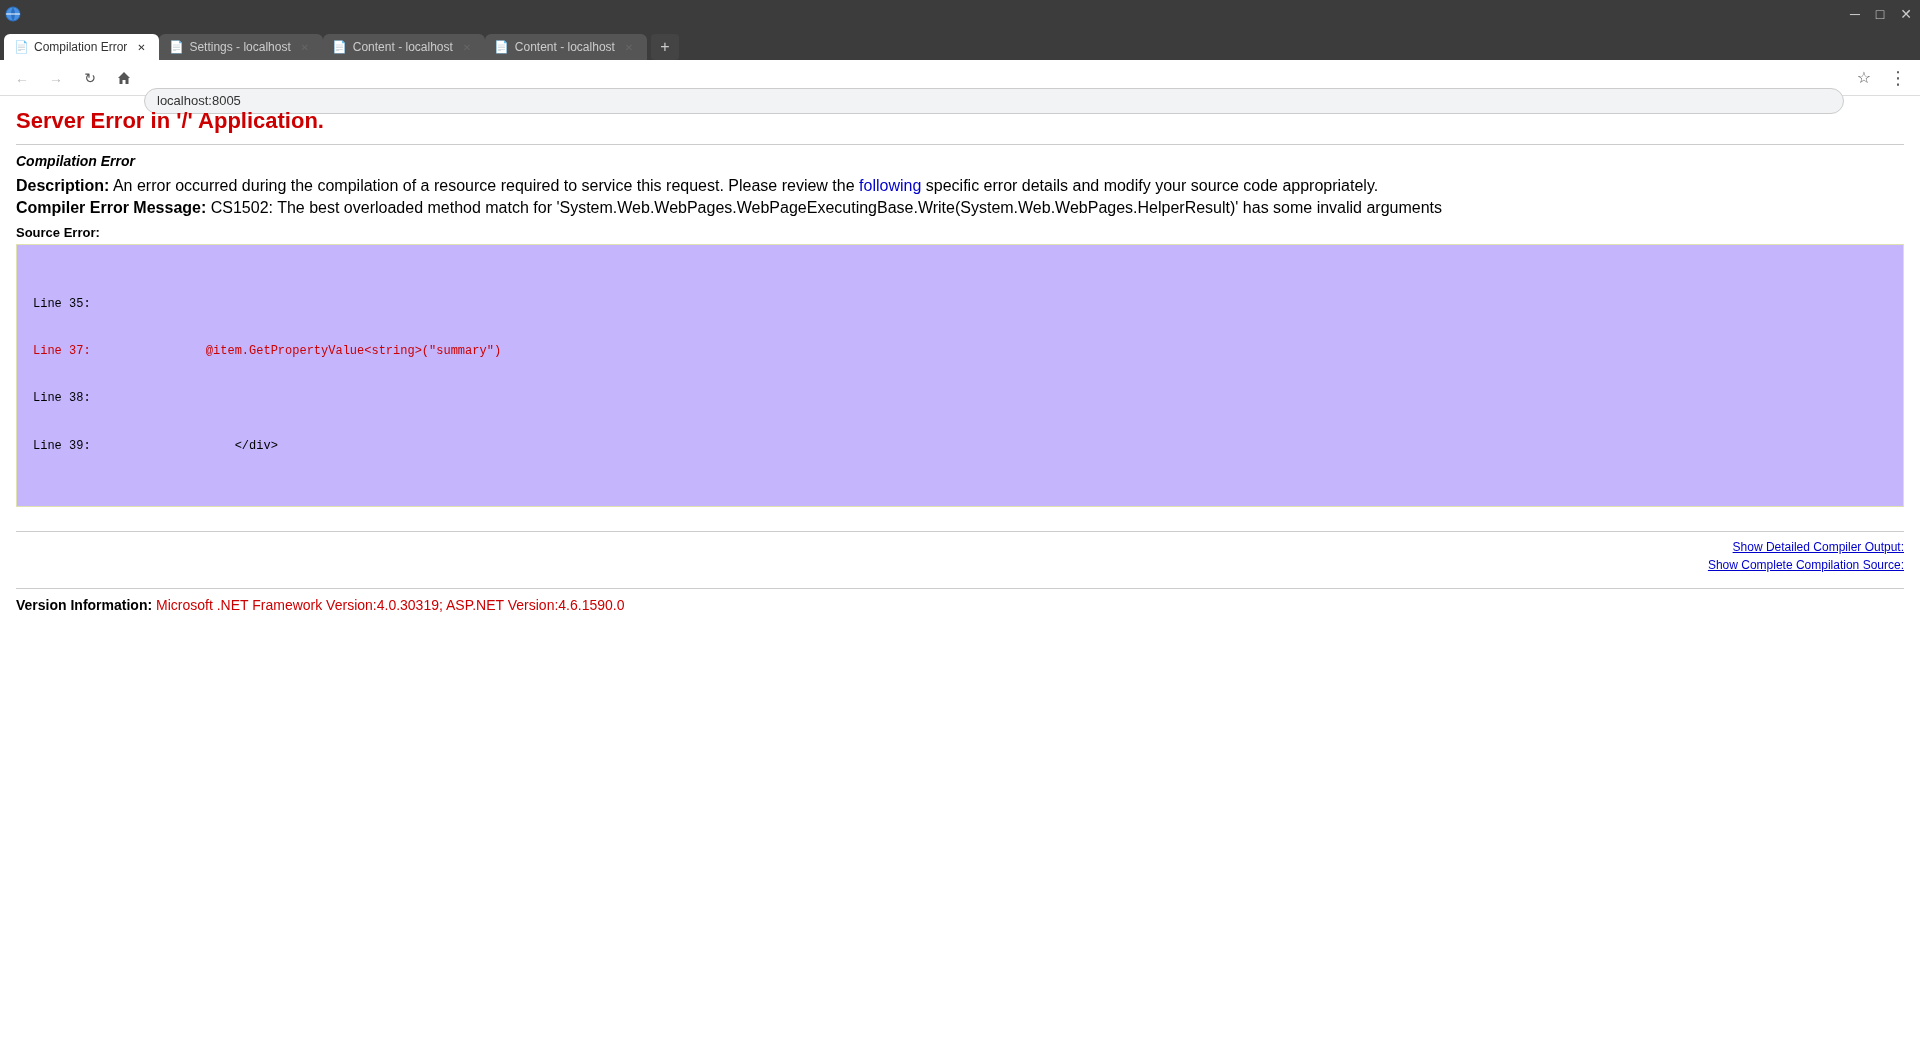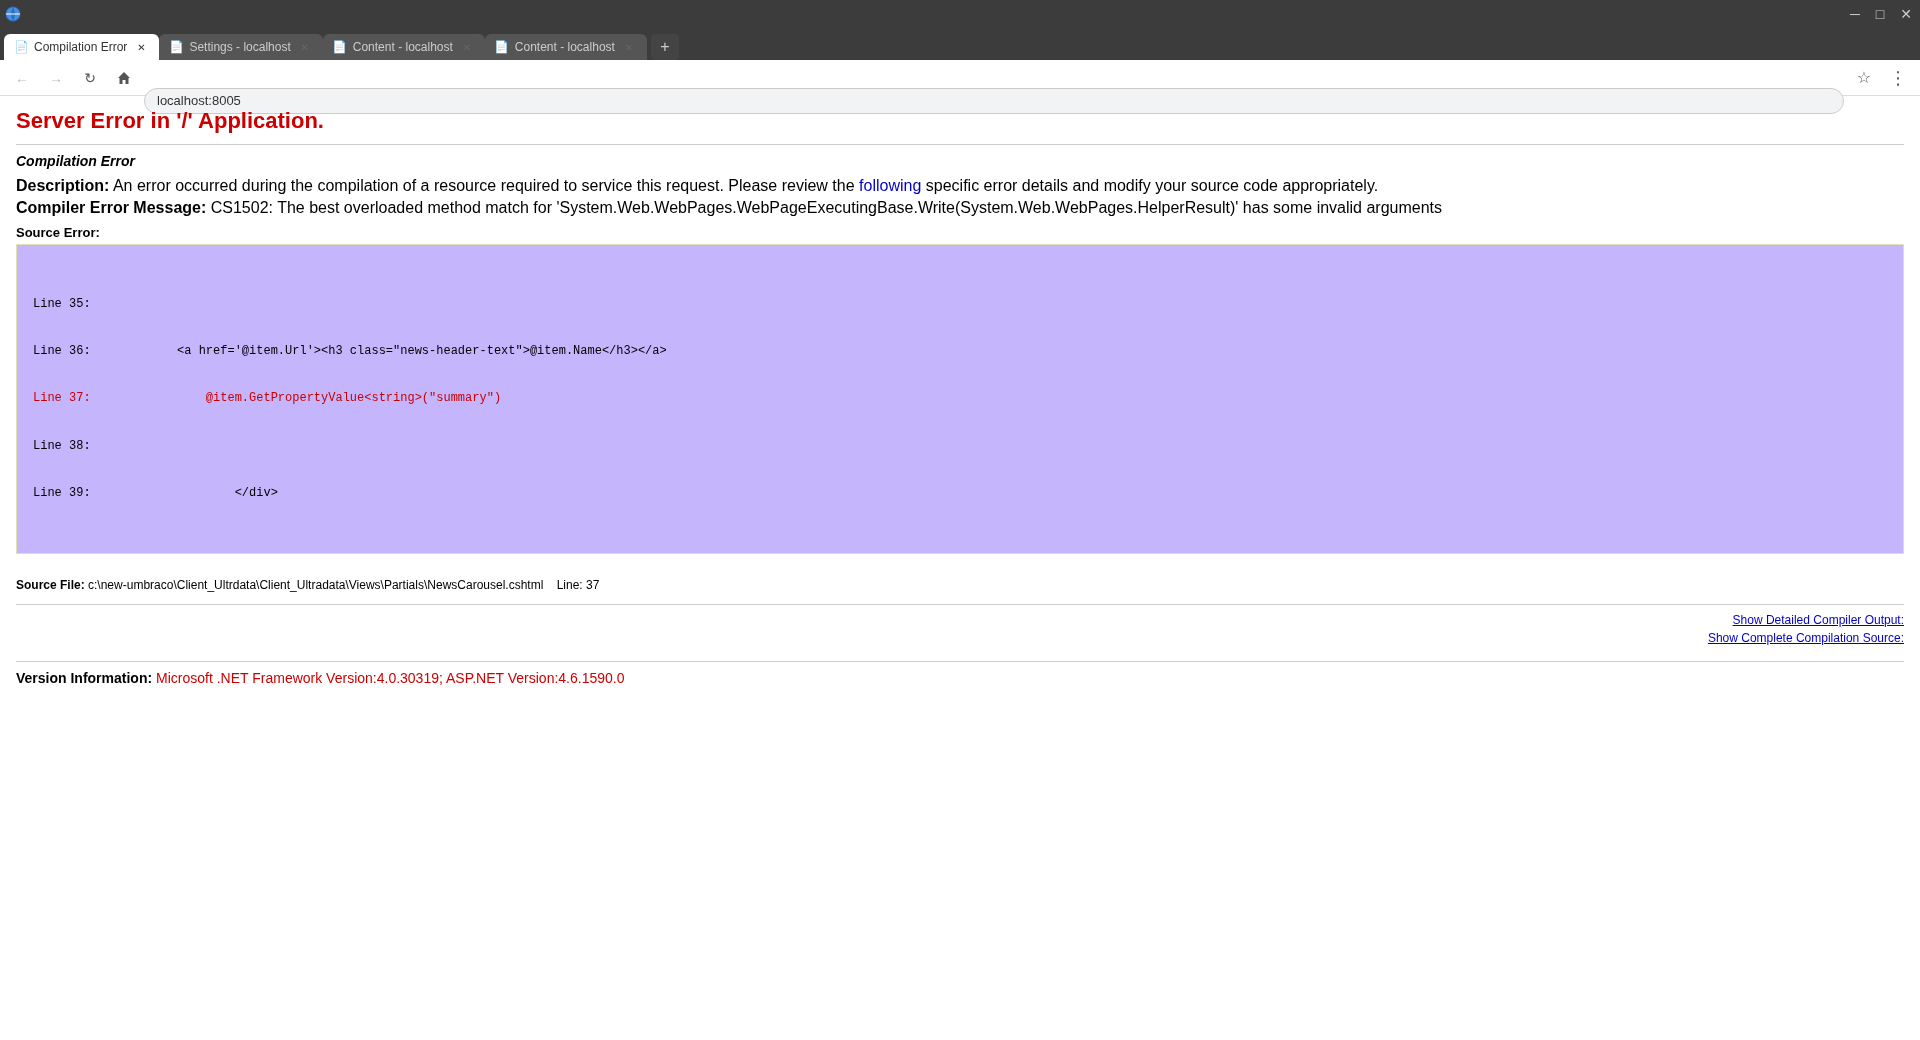--- a/index.html
+++ b/index.html
@@ -323,32 +323,25 @@
 
   <div class="description-line">
     <span class="label">Compiler Error Message:</span>
     <span>CS1502: The best overloaded method match for 'System.Web.WebPages.WebPageExecutingBase.Write(System.Web.WebPages.HelperResult)' has some invalid arguments</span>
   </div>
 
   <div class="source-error-label">Source Error:</div>
 
   <div class="source-code-box">
     <div class="code-line">Line 35:</div>
-    <div class="code-line">Line 36:            &lt;a href='@item.Url'&gt;&lt;h3 class="news-header-text"&gt;@item.Name&lt;/h3&gt;&lt;/a&gt;</div>
     <div class="code-line error-line">Line 37:                @item.GetPropertyValue&lt;string&gt;("summary")</div>
     <div class="code-line">Line 38:</div>
     <div class="code-line">Line 39:                    &lt;/div&gt;</div>
   </div>
 
-  <div class="source-file-line">
-    <strong>Source File:</strong>
-    <span> c:\new-umbraco\Client_Ultrdata\Client_Ultradata\Views\Partials\NewsCarousel.cshtml</span>
-    <span>&nbsp;&nbsp;&nbsp;Line:</span>
-    <span> 37</span>
-  </div>
 
   <hr class="divider">
 
   <div class="links-section">
     <a class="error-link">Show Detailed Compiler Output:</a>
     <a class="error-link">Show Complete Compilation Source:</a>
   </div>
 
   <hr class="divider">
 

